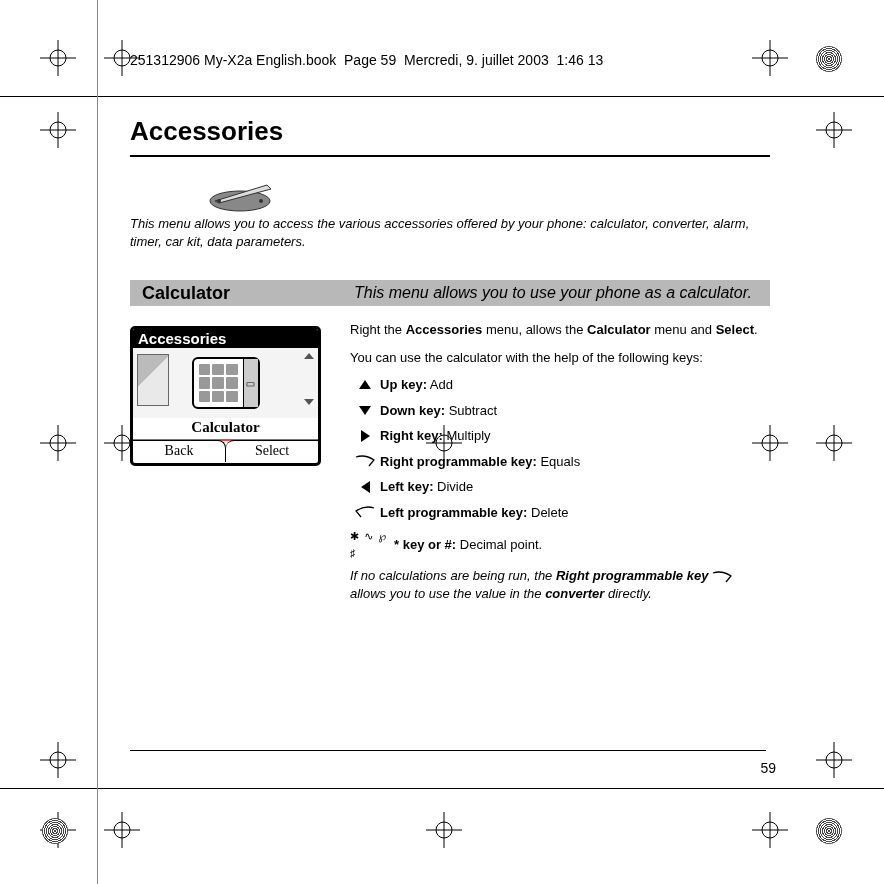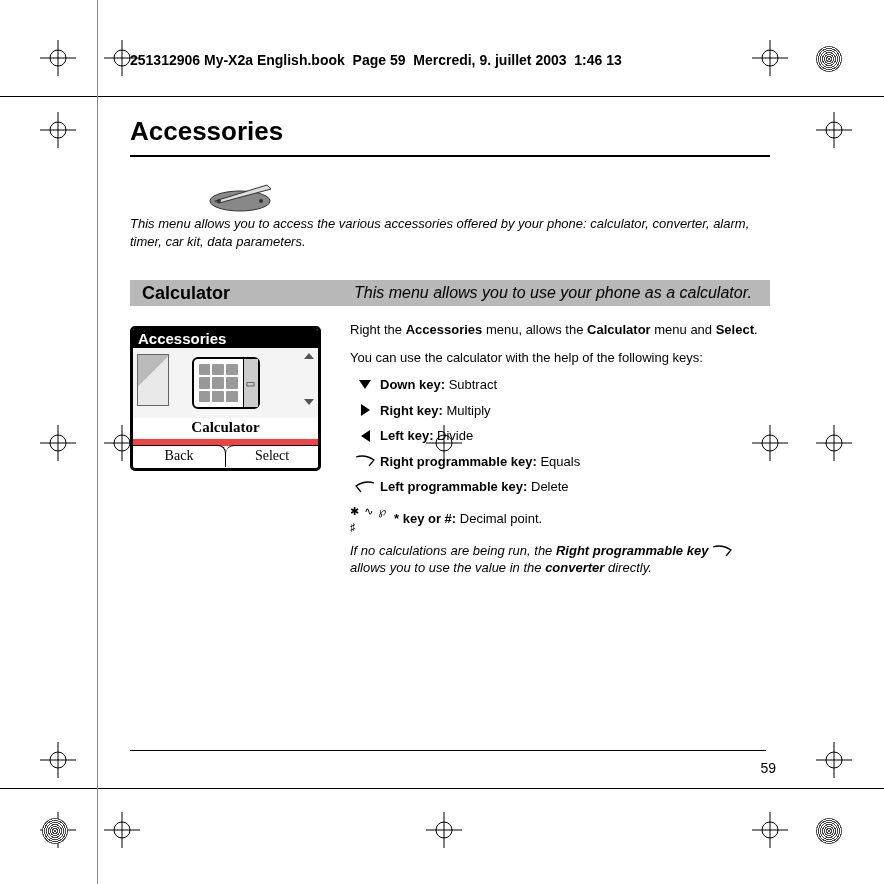--- a/index.html
+++ b/index.html
@@ -20,21 +20,20 @@
   svg.mark { position:absolute; }
 
   .rule-long { position:absolute; left:97px; top:0; bottom:0; width:1px; background:#888; }
 
   .header-text {
     position:absolute;
     left:130px;
     top:52px;
     font-size:14px;
     white-space: pre;
-    font-weight: bold;
   }
 
   .page-body {
     position:absolute;
     left:130px;
     top:112px;
     width:640px;
   }
 
   h1 {
@@ -136,21 +135,21 @@
   .ps-label {
     text-align:center;
     font-family:"Comic Sans MS",cursive;
     font-weight:bold;
     font-size:15px;
     padding:1px 0 3px;
     background:#fff;
   }
   .ps-buttons{
     display:flex;
-    border-top:7px solid #ef4444;
+    border-top:2px solid #ef4444;
     justify-content:space-between;
   }
   .ps-buttons div{
     flex:1; text-align:center;
     font-family:"Comic Sans MS",cursive;
     font-size:14px;
     padding:2px 0 3px;
     border-top:1px solid #000;
     position:relative;
     top:-1px;
@@ -339,43 +338,49 @@
     </div>
 
     <div class="body-col">
       <p>
         <span>Right the </span><b>Accessories</b><span> menu, allows the </span><b>Calculator</b><span> menu and </span><b>Select</b><span>.</span>
       </p>
       <p>You can use the calculator with the help of the following keys:</p>
 
       <div class="key-row">
         <div class="key-icon">
+            <div class="tri t-up"></div>
+          </div>
+        <div><b>Up key:</b><span> Add</span></div>
+      </div>
+      <div class="key-row">
+        <div class="key-icon">
             <div class="tri t-down"></div>
           </div>
         <div><b>Down key:</b><span> Subtract</span></div>
       </div>
       <div class="key-row">
         <div class="key-icon">
             <div class="tri t-right"></div>
           </div>
         <div><b>Right key:</b><span> Multiply</span></div>
-      </div>
-      <div class="key-row">
-        <div class="key-icon">
-            <div class="tri t-left"></div>
-          </div>
-        <div><b>Left key:</b><span> Divide</span></div>
       </div>
       <div class="key-row">
         <div class="key-icon">
           <svg width="20" height="12">
               <path d="M1 2 Q10 -1 19 5 L14 11" fill="none" stroke="#000" stroke-width="1.3"></path>
             </svg>
         </div>
         <div><b>Right programmable key:</b><span> Equals</span></div>
+      </div>
+      <div class="key-row">
+        <div class="key-icon">
+            <div class="tri t-left"></div>
+          </div>
+        <div><b>Left key:</b><span> Divide</span></div>
       </div>
       <div class="key-row">
         <div class="key-icon">
           <svg width="20" height="12">
               <path d="M19 2 Q10 -1 1 5 L6 11" fill="none" stroke="#000" stroke-width="1.3"></path>
             </svg>
         </div>
         <div><b>Left programmable key:</b><span> Delete</span></div>
       </div>
       <div class="key-row">

